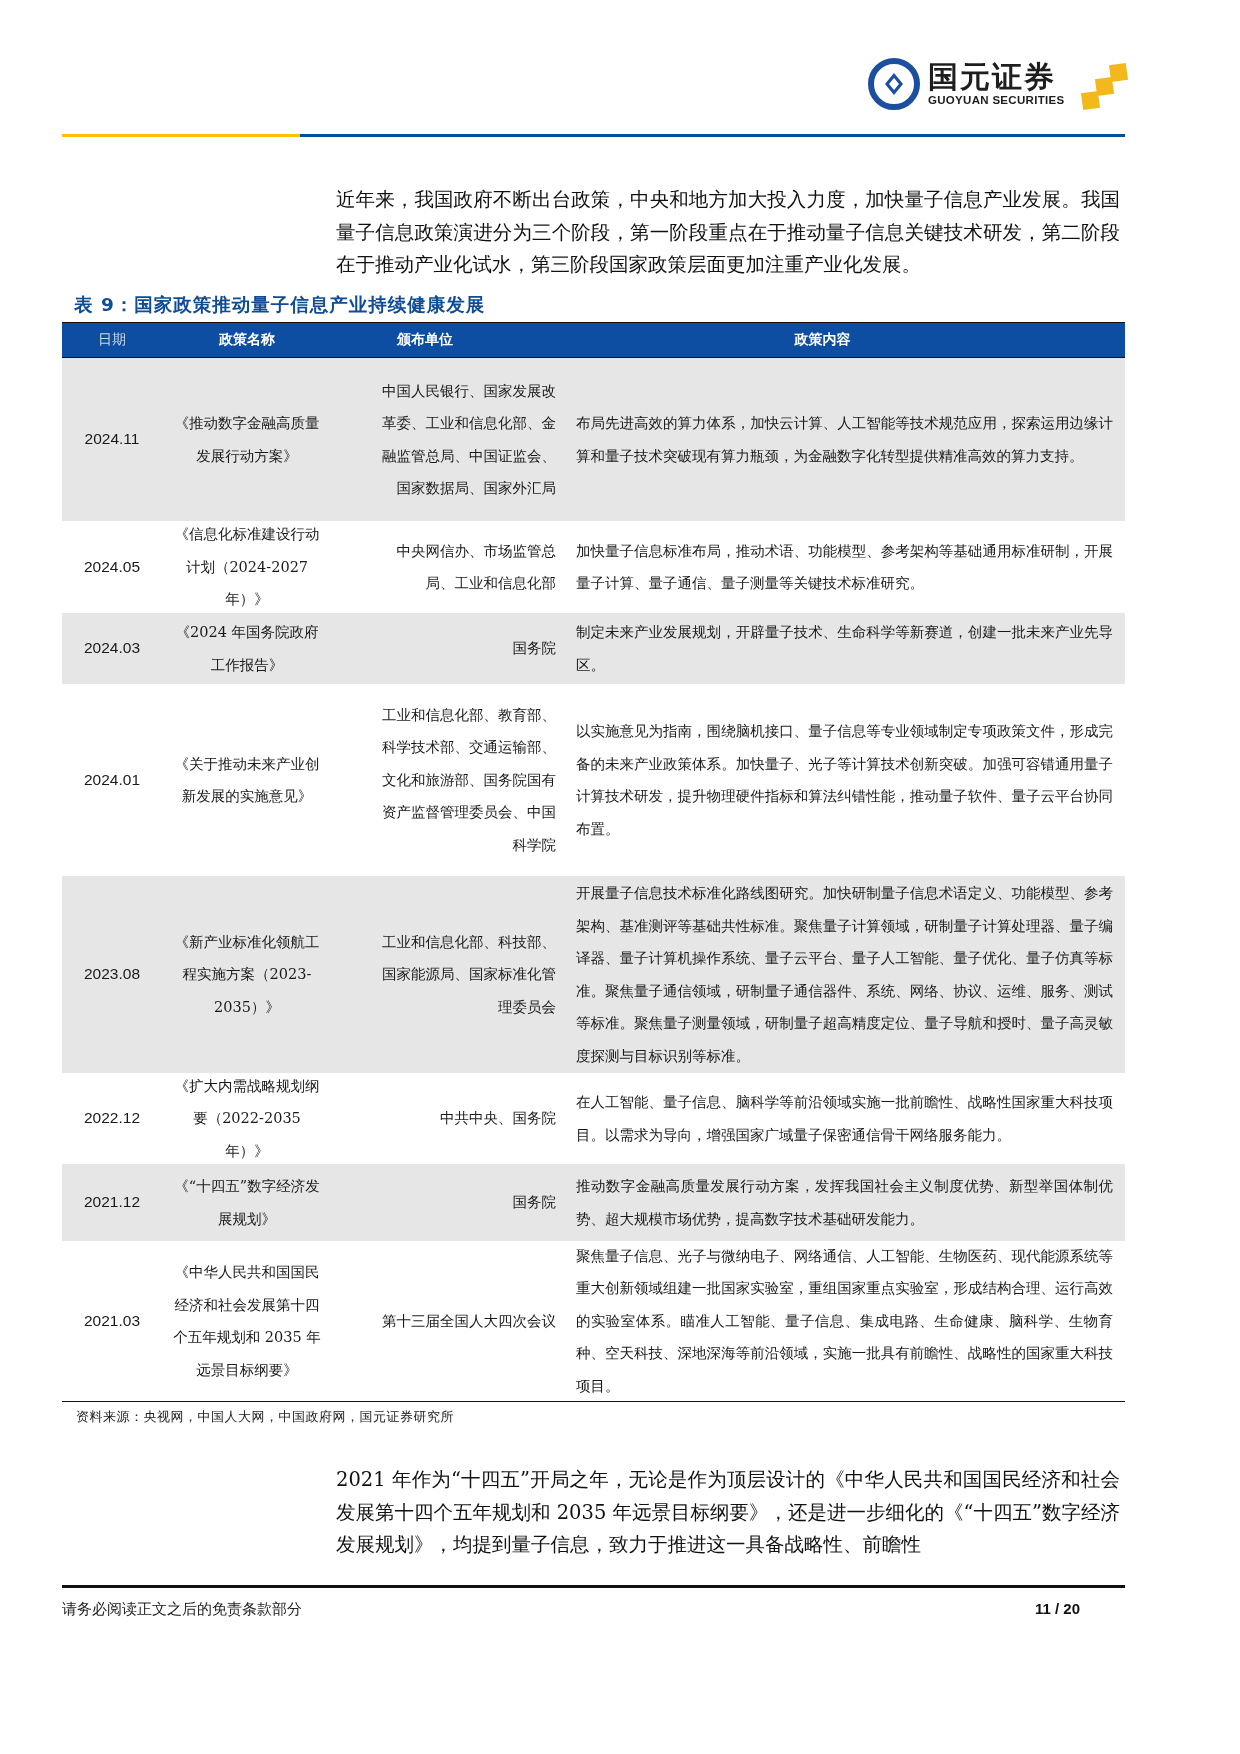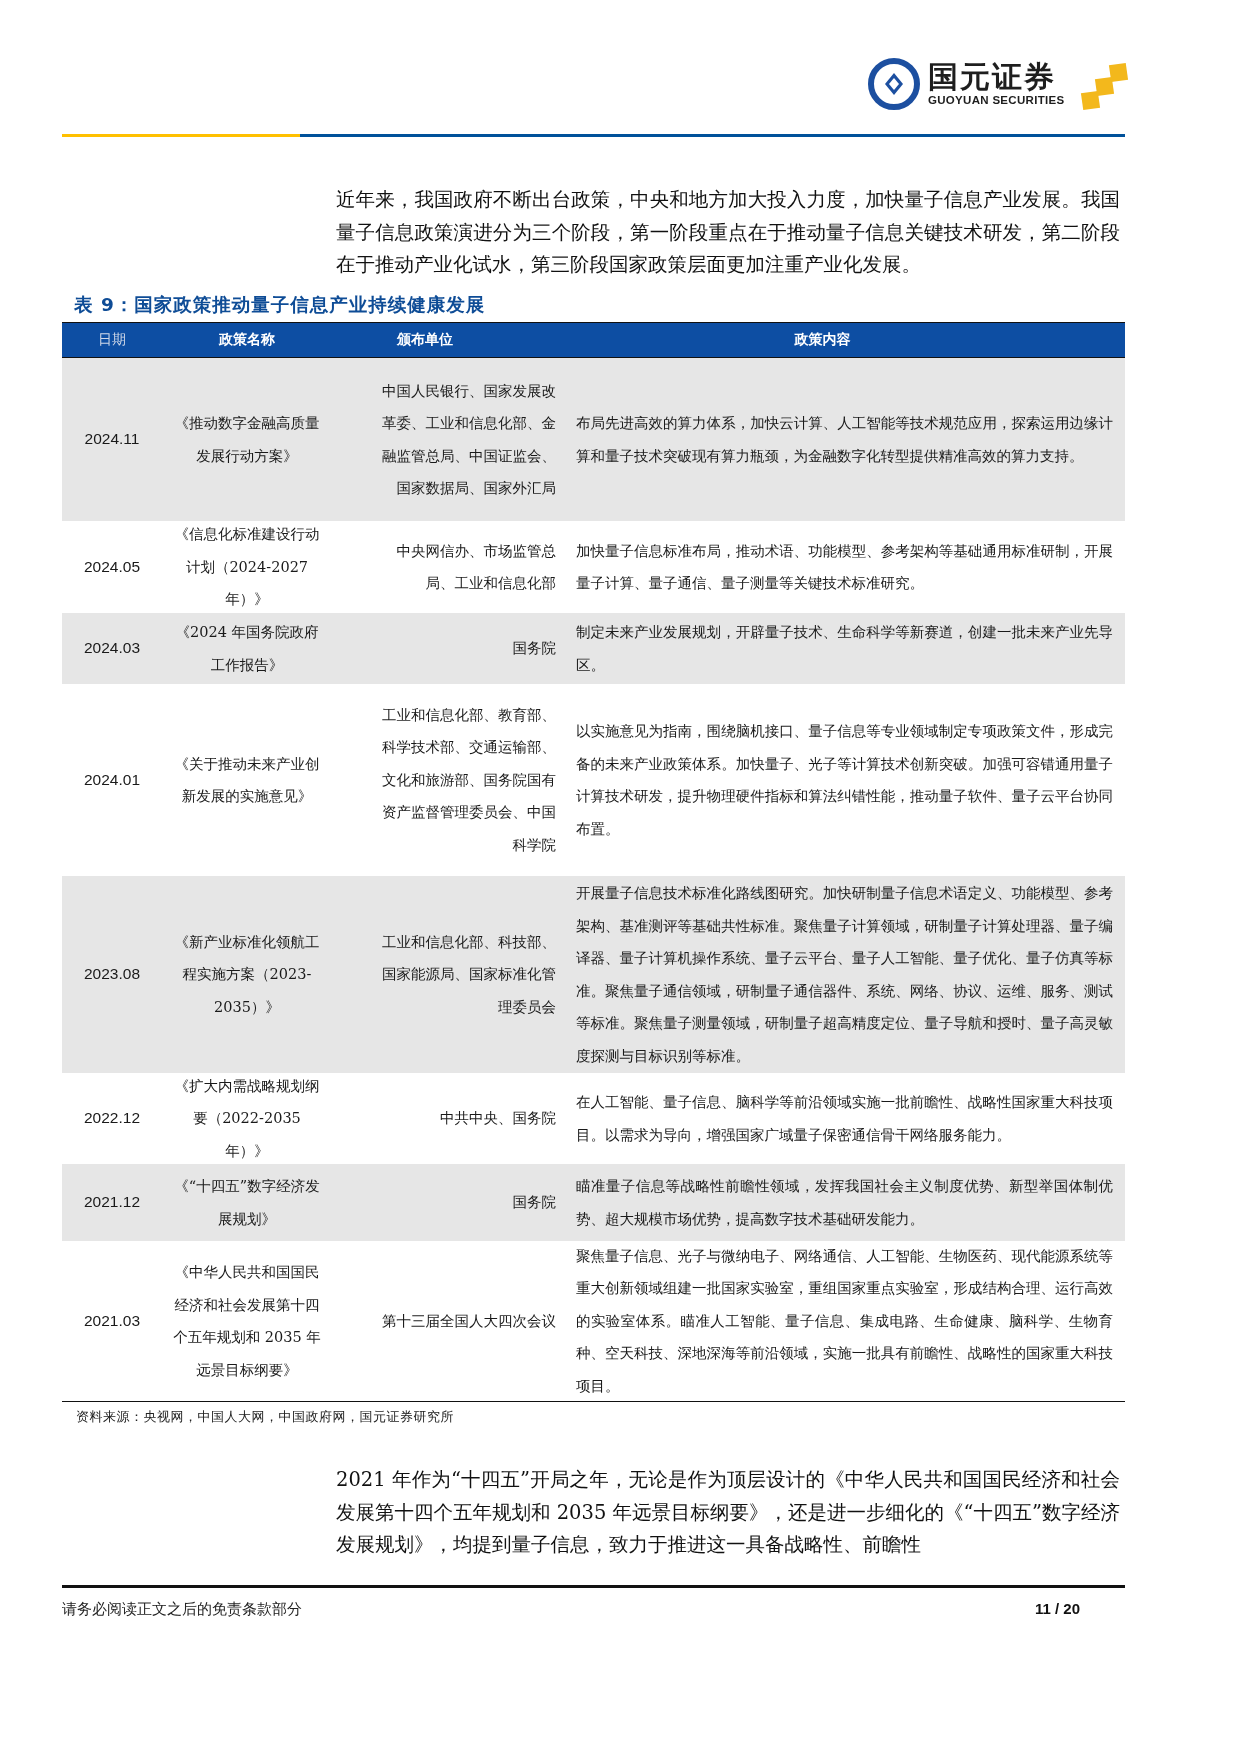--- a/index.html
+++ b/index.html
@@ -124,21 +124,21 @@
   <div class="row" style="height:91px;">
     <div class="td c1">2022.12</div>
     <div class="td c2">《扩大内需战略规划纲要（2022-2035 年）》</div>
     <div class="td c3">中共中央、国务院</div>
     <div class="td c4">在人工智能、量子信息、脑科学等前沿领域实施一批前瞻性、战略性国家重大科技项目。以需求为导向，增强国家广域量子保密通信骨干网络服务能力。</div>
   </div>
   <div class="row gray" style="height:77px;">
     <div class="td c1">2021.12</div>
     <div class="td c2">《“十四五”数字经济发展规划》</div>
     <div class="td c3">国务院</div>
-    <div class="td c4">瞄准量子信息等战略性前瞻性领域，发挥我国社会主义制度优势、新型举国体制优势、超大规模市场优势，提高数字技术基础研发能力。</div>
+    <div class="td c4">推动数字金融高质量发展行动方案，发挥我国社会主义制度优势、新型举国体制优势、超大规模市场优势，提高数字技术基础研发能力。</div>
   </div>
   <div class="row" style="height:160px;">
     <div class="td c1">2021.03</div>
     <div class="td c2">《中华人民共和国国民经济和社会发展第十四个五年规划和 2035 年远景目标纲要》</div>
     <div class="td c3">第十三届全国人大四次会议</div>
     <div class="td c4">聚焦量子信息、光子与微纳电子、网络通信、人工智能、生物医药、现代能源系统等重大创新领域组建一批国家实验室，重组国家重点实验室，形成结构合理、运行高效的实验室体系。瞄准人工智能、量子信息、集成电路、生命健康、脑科学、生物育种、空天科技、深地深海等前沿领域，实施一批具有前瞻性、战略性的国家重大科技项目。</div>
   </div>
 </div>
 
 <div class="source">资料来源：央视网，中国人大网，中国政府网，国元证券研究所</div>

